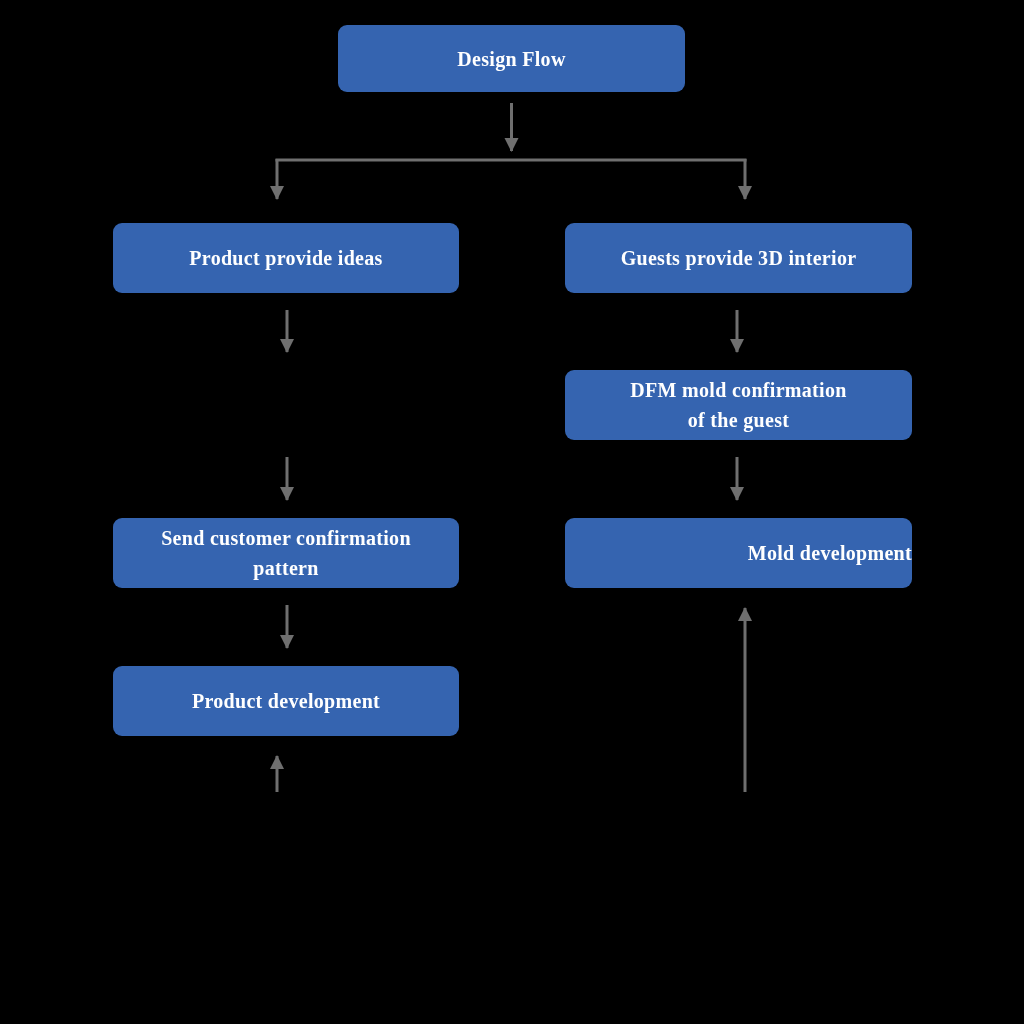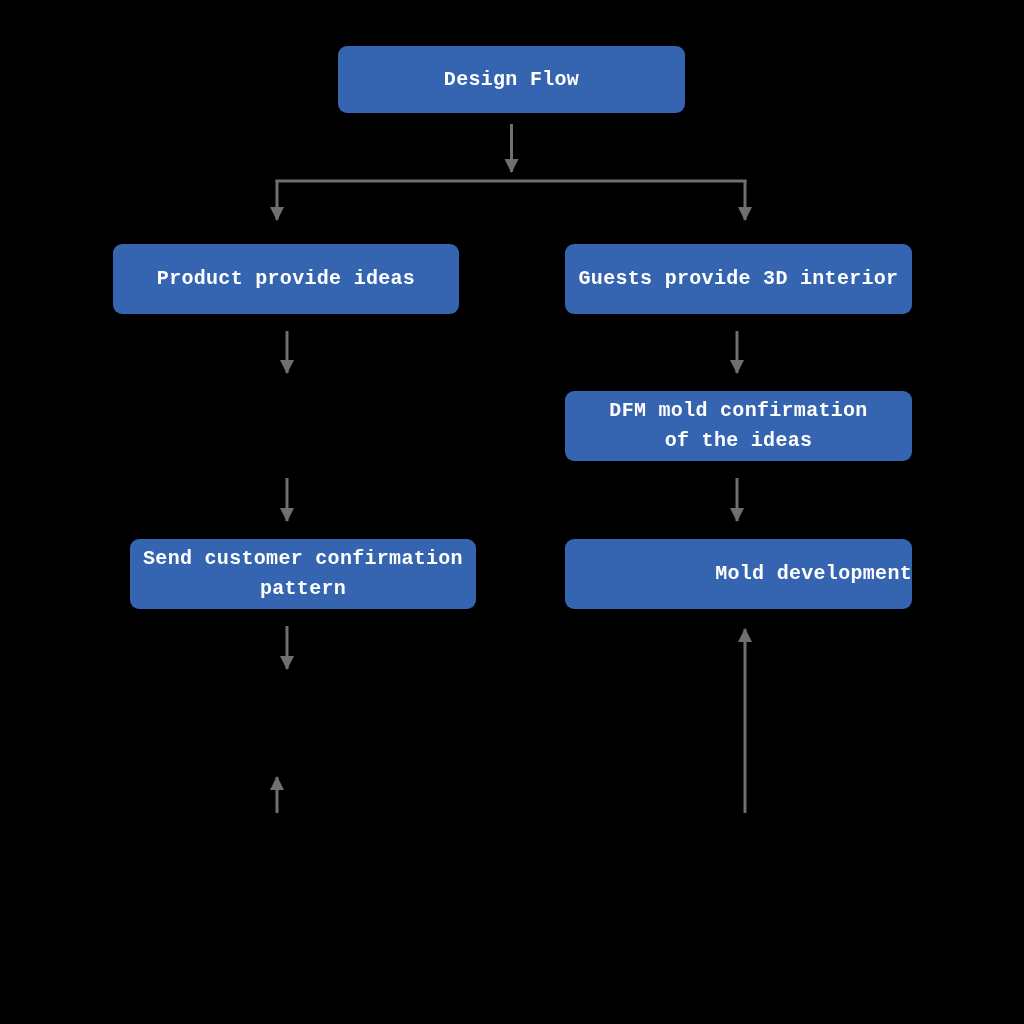--- a/index.html
+++ b/index.html
@@ -8,22 +8,21 @@
     --node-text:#FFFFFF;
     --connector:#6F6F6F;
   }
   *{box-sizing:border-box;}
   html,body{margin:0;padding:0;background:var(--bg);}
   .canvas{
     position:relative;
     width:1024px;height:792px;
     background:var(--bg);
     overflow:hidden;
-    font-family:Liberation Mono, monospace;
-    margin-top:21px;
+    font-family:Liberation Serif, serif;
   }
   .connector-layer{
     position:absolute;left:0;top:0;width:1024px;height:1024px;
   }
   .connector-layer line{
     stroke:var(--connector);
     stroke-width:3;
     fill:none;
   }
   .arrowhead{fill:var(--connector);}
@@ -84,27 +83,30 @@
     <span class="line">Product provide ideas</span>
   </div>
 
   <div class="node" style="left:565px;top:223px;width:347px;height:70px;">
     <span class="line">Guests provide 3D interior</span>
   </div>
 
 
   <div class="node" style="left:565px;top:370px;width:347px;height:70px;">
     <span class="line">DFM mold confirmation</span>
-    <span class="line">of the ideas</span>
+    <span class="line">of the guest</span>
   </div>
 
-  <div class="node" style="left:130px;top:518px;width:346px;height:70px;">
+  <div class="node" style="left:113px;top:518px;width:346px;height:70px;">
     <span class="line">Send customer confirmation</span>
     <span class="line">pattern</span>
   </div>
 
   <div class="node" style="left:565px;top:518px;width:347px;height:70px;align-items:flex-end;">
     <span class="line">Mold development</span>
   </div>
 
+  <div class="node" style="left:113px;top:666px;width:346px;height:70px;">
+    <span class="line">Product development</span>
+  </div>
 
 
 </div>
 
 </body></html>

